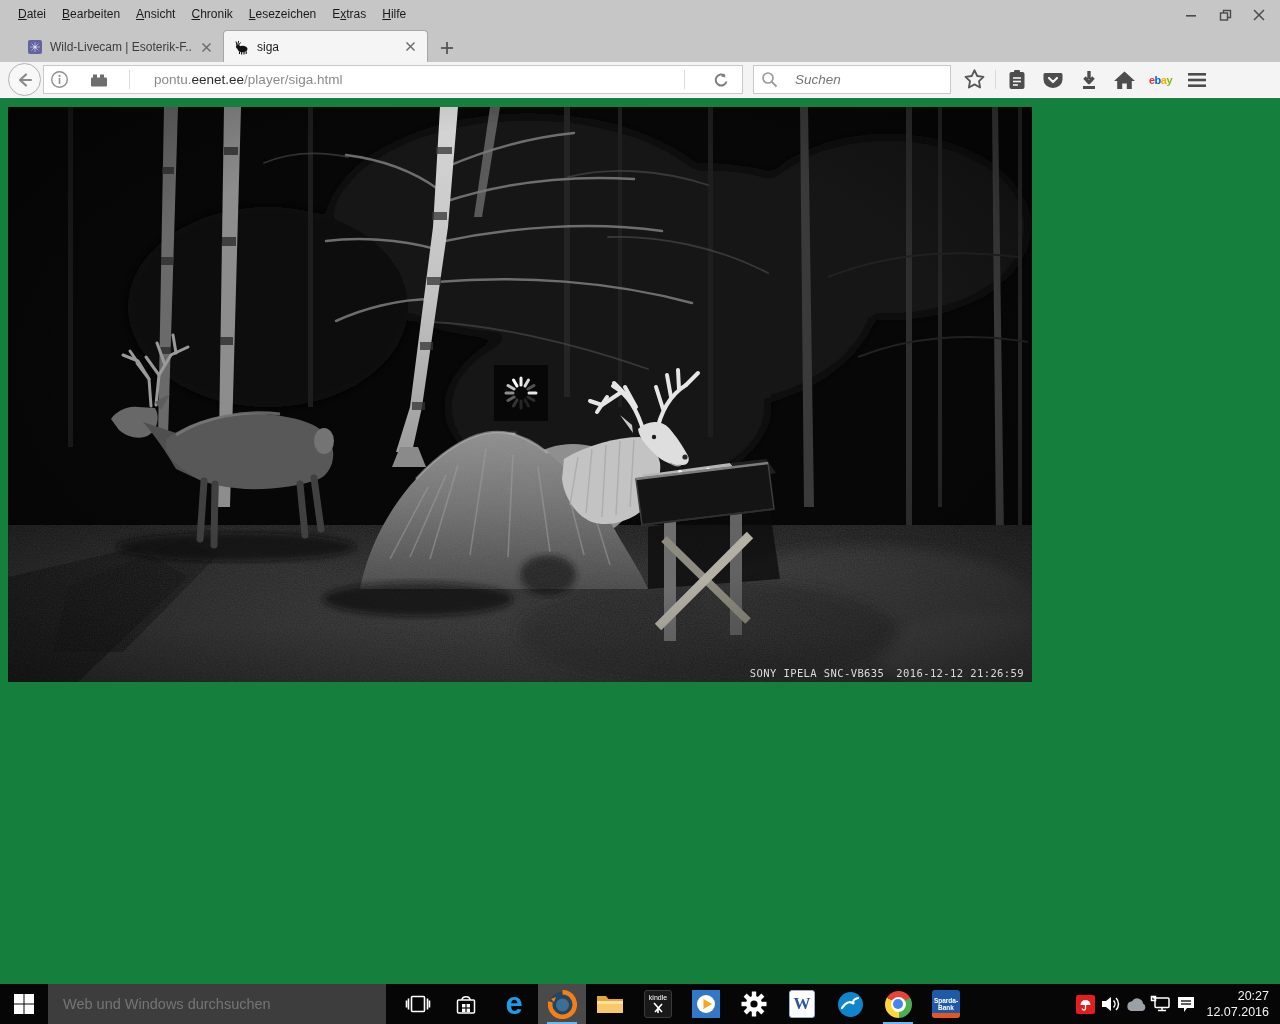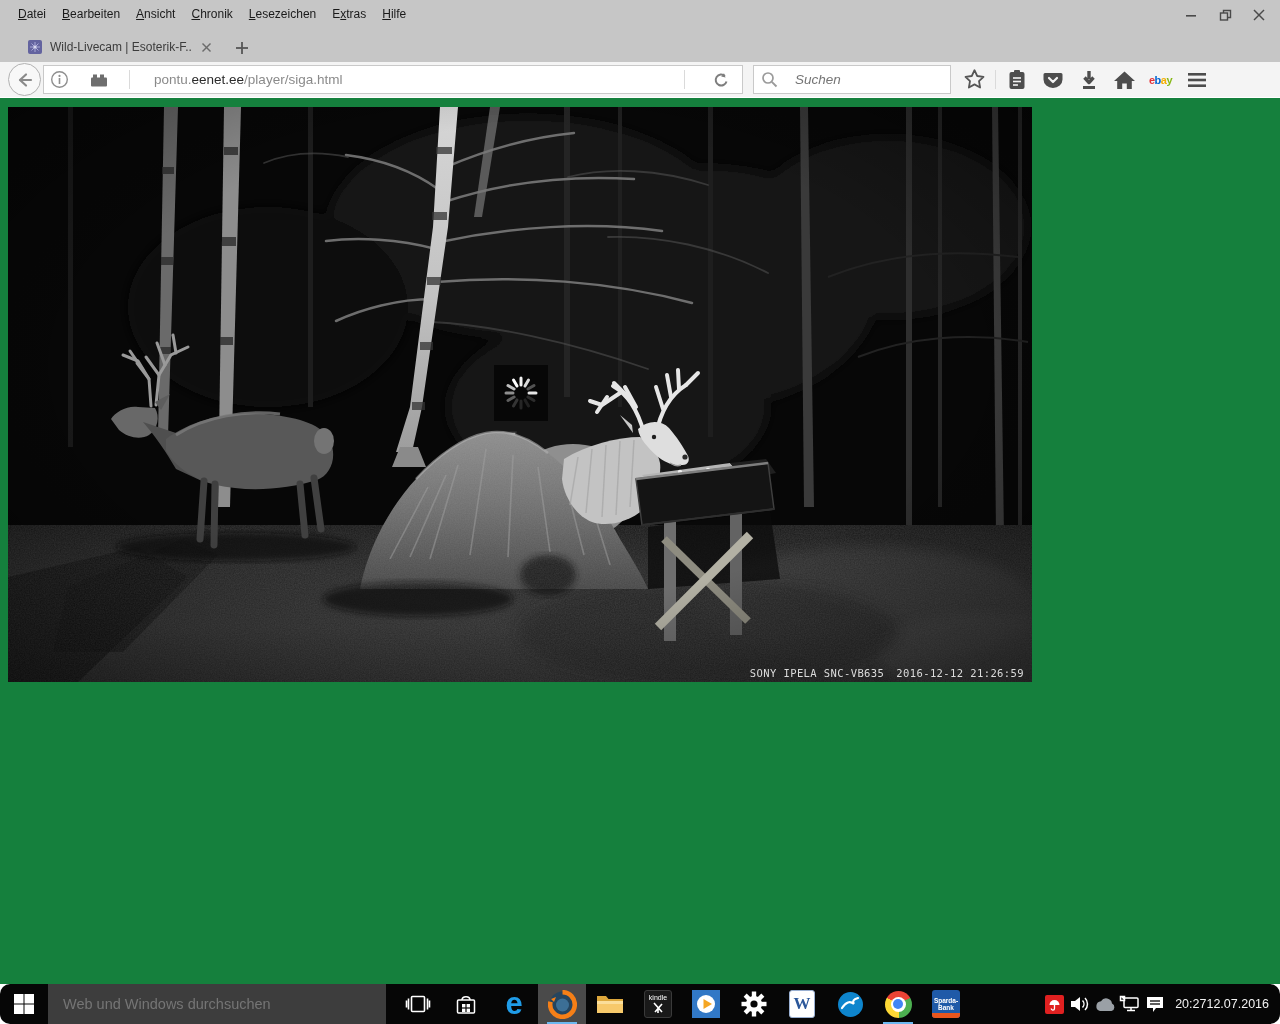--- a/index.html
+++ b/index.html
@@ -38,21 +38,21 @@
   .toolbar-icons{display:flex;align-items:center;gap:5px;margin-left:8px;}
   .ticon{width:31px;height:31px;display:flex;align-items:center;justify-content:center;}
   .ebay{font-size:11px;font-weight:bold;letter-spacing:-0.5px;}
   .ebay .c0{color:#e53238}.ebay .c1{color:#0064d2}.ebay .c2{color:#f5af02}.ebay .c3{color:#86b817}
 
   
   .content{position:absolute;top:98px;left:0;right:0;bottom:40px;background:#15803d;}
   .camera-wrap{position:absolute;left:8px;top:9px;width:1024px;height:575px;background:#000;}
 
   
-  .taskbar{position:absolute;left:0;right:0;bottom:0;height:40px;background:#060606;display:flex;align-items:stretch;border-radius:10px;}
+  .taskbar{position:absolute;left:0;right:0;bottom:0;height:40px;background:#060606;display:flex;align-items:stretch;}
   .start-btn{width:48px;display:flex;align-items:center;justify-content:center;}
   .tb-search{width:338px;background:#3d3d3d;display:flex;align-items:center;padding-left:13px;box-sizing:border-box;}
   .tb-search input{background:transparent;border:none;outline:none;color:#9a9a9a;font-size:14.5px;width:100%;
                    font-family:"Liberation Sans",sans-serif;}
   .tb-btn{width:48px;display:flex;align-items:center;justify-content:center;position:relative;flex:none;}
   .tb-btn.first{margin-left:8px;}
   .slot-active{background:#4a4a4a;}
   .runline{position:absolute;bottom:0;left:9px;right:9px;height:2px;background:#6cb8f0;}
   .appbox{border-radius:3px;display:flex;flex-direction:column;align-items:center;justify-content:center;overflow:hidden;}
   .kindle-box{width:28px;height:28px;background:#191919;border:1px solid #3a3a3a;box-sizing:border-box;color:#fff;}
@@ -65,21 +65,21 @@
   .chrome-ico{width:27px;height:27px;border-radius:50%;
       background:conic-gradient(from -60deg,#ea4335 0deg 120deg,#4caf50 120deg 240deg,#fdd835 240deg 360deg);
       display:flex;align-items:center;justify-content:center;}
   .chrome-ico .w{width:15px;height:15px;border-radius:50%;background:#fff;display:flex;align-items:center;justify-content:center;}
   .chrome-ico .b{width:10px;height:10px;border-radius:50%;background:#4285f4;}
   .edge-e{color:#1f9ce8;font-size:31px;font-weight:bold;line-height:28px;}
   .movies-box{width:28px;height:28px;background:#3178c6;display:flex;align-items:center;justify-content:center;}
   .tray{display:flex;align-items:center;margin-left:auto;}
   .tray-icon{width:25px;height:40px;display:flex;align-items:center;justify-content:center;}
   .avira{width:19px;height:19px;background:#e02020;border-radius:2px;display:flex;align-items:center;justify-content:center;}
-  .clock{display:flex;align-items:flex-end;justify-content:center;
+  .clock{display:flex;flex-direction:column;align-items:flex-end;justify-content:center;
          color:#f2f2f2;font-size:12.5px;line-height:1.3;padding:0 11px 0 8px;}
 </style>
 </head>
 <body>
 
 <div class="screen">
 
   <header class="chrome">
 
     <nav class="menubar" id="menubar">
@@ -113,20 +113,35 @@
     </div>
 
     <div class="tabstrip">
       <div class="tab">
         <svg width="16" height="16">
           <rect x="1" y="1" width="14" height="14" rx="2" fill="#63639f"></rect>
           <path d="M3,8 L13,8 M8,3 L8,13 M4.5,4.5 L11.5,11.5 M11.5,4.5 L4.5,11.5" stroke="#a9a9d6" stroke-width="1"></path>
           <circle cx="8" cy="8" r="1.6" fill="#d8d8ee"></circle>
         </svg>
         <span class="title">Wild-Livecam | Esoterik-F...</span>
+        <span class="tab-close">
+          <svg width="11" height="11" stroke="#6b6b6b" stroke-width="1.4">
+            <line x1="1.5" y1="1.5" x2="9.5" y2="9.5"></line>
+              <line x1="9.5" y1="1.5" x2="1.5" y2="9.5"></line>
+            </svg>
+        </span>
+      </div>
+      <div class="tab active">
+        <svg width="17" height="16">
+          <ellipse cx="9.5" cy="10" rx="5" ry="3.2" fill="#121212"></ellipse>
+          <circle cx="5" cy="7.8" r="2.1" fill="#121212"></circle>
+          <path d="M4,6.5 L3,2.5 M4.6,6.5 L5.6,2 M5.2,6.8 L7.5,3.5" stroke="#121212" stroke-width="1"></path>
+          <path d="M6.5,12.5 V15 M8.6,13 V15.4 M11,13 V15.4 M13.2,12.3 V15" stroke="#121212" stroke-width="1.1"></path>
+        </svg>
+        <span class="title">siga</span>
         <span class="tab-close">
           <svg width="11" height="11" stroke="#6b6b6b" stroke-width="1.4">
             <line x1="1.5" y1="1.5" x2="9.5" y2="9.5"></line>
               <line x1="9.5" y1="1.5" x2="1.5" y2="9.5"></line>
             </svg>
         </span>
       </div>
       <div class="newtab-btn">
         <svg width="14" height="14" stroke="#565656" stroke-width="1.8">
           <line x1="7" y1="1" x2="7" y2="13"></line>

